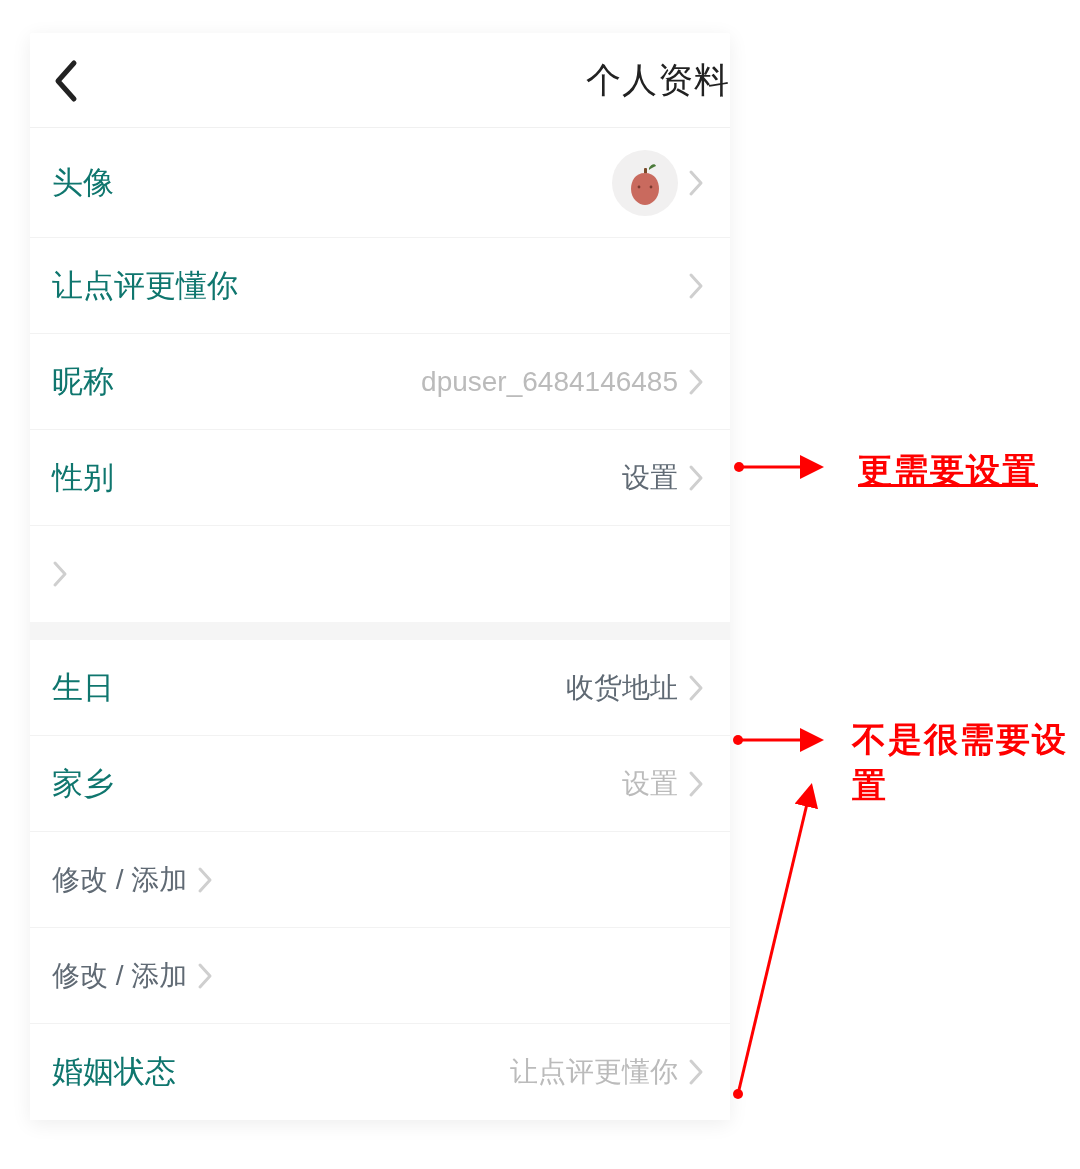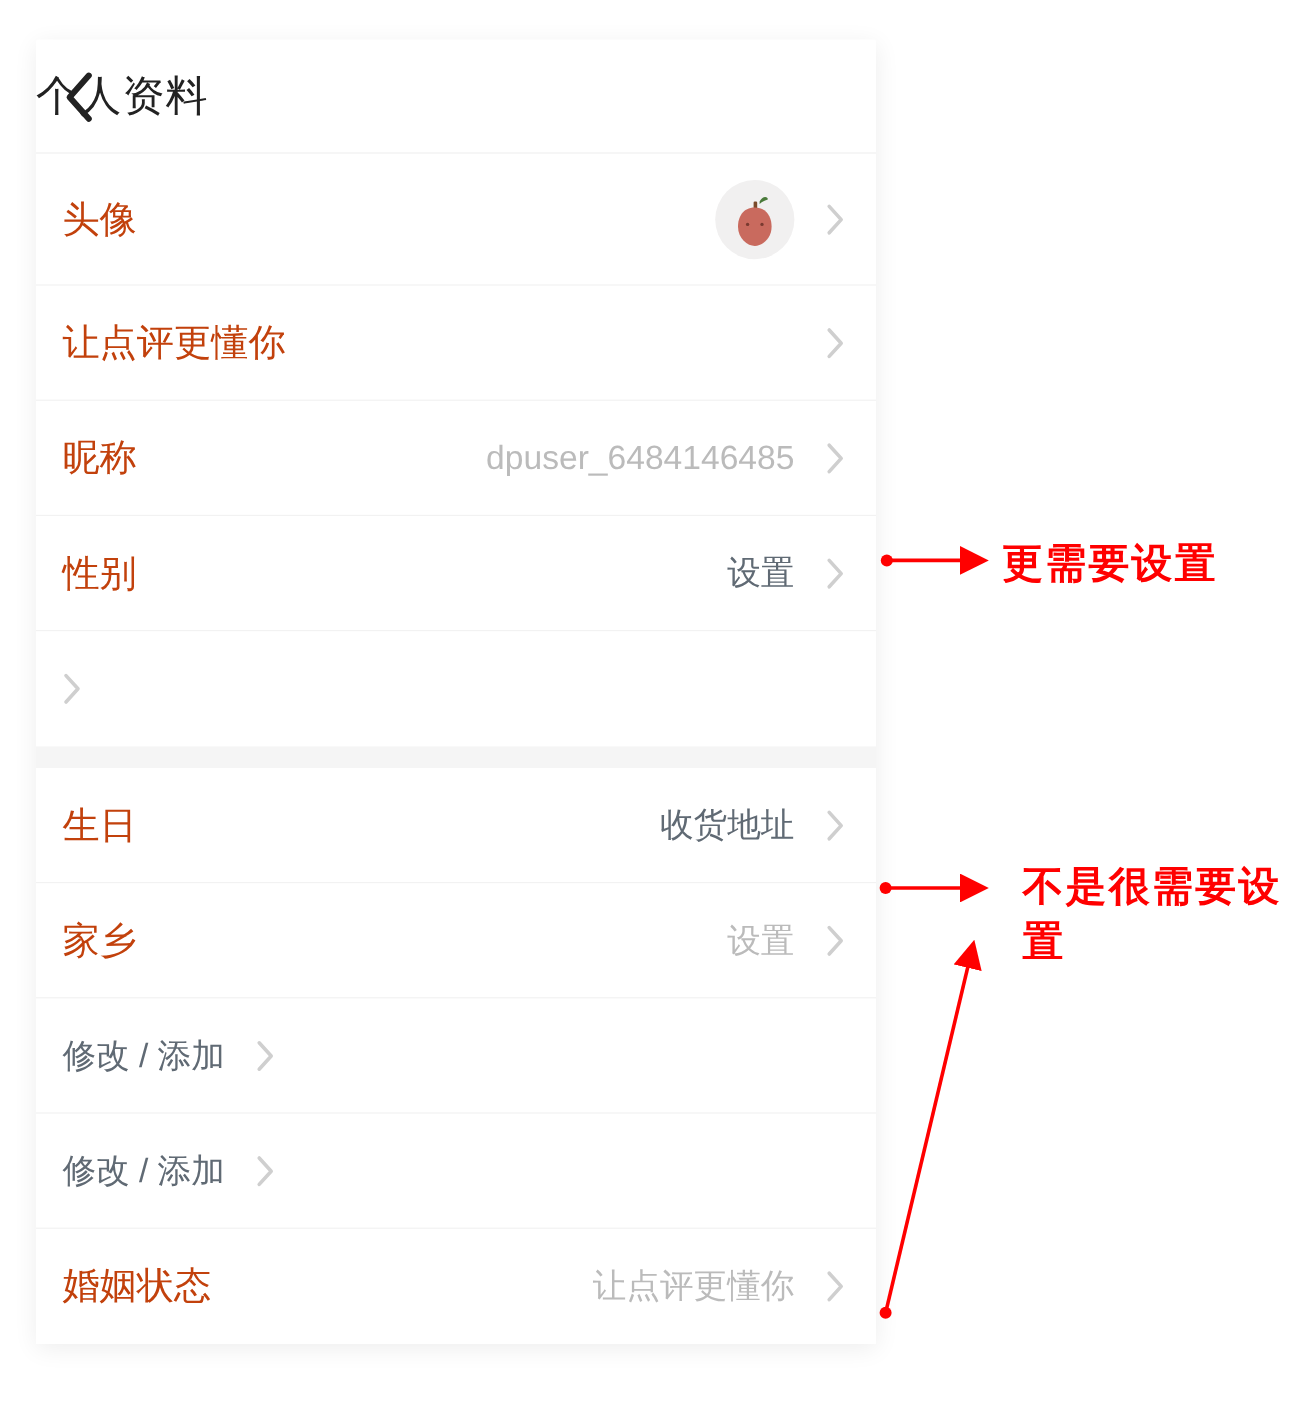--- a/index.html
+++ b/index.html
@@ -1,28 +1,28 @@
 <!DOCTYPE html>
 <html><head>
 <meta charset="utf-8">
 <style>
   * { margin: 0; padding: 0; box-sizing: border-box; }
   html, body { width: 1080px; height: 1169px; background: #ffffff; font-family: "PingFang SC", "Microsoft YaHei", Arial, sans-serif; }
   .stage { position: relative; width: 1080px; height: 1169px; }
   .phone { position: absolute; left: 30px; top: 33px; width: 700px; background: #ffffff; box-shadow: 0 4px 20px rgba(0,0,0,0.07); border-radius: 2px; }
-  .header { position: relative; height: 95px; border-bottom: 1px solid #f0f0f0; display: flex; align-items: center; justify-content: flex-start; }
+  .header { position: relative; height: 95px; border-bottom: 1px solid #f0f0f0; display: flex; align-items: center; justify-content: flex-end; }
   .back-btn { position: absolute; left: 22px; top: 0; height: 95px; display: flex; align-items: center; }
   .page-title { font-size: 35px; color: #222; font-weight: 400; letter-spacing: 1px; }
   .group { background: #fff; }
   .gap { height: 18px; background: #f5f5f5; }
   .row { display: flex; align-items: center; justify-content: space-between; padding: 0 26px 0 22px; border-bottom: 1px solid #f2f2f2; min-height: 96px; }
   .group .row:last-child { border-bottom: none; }
   .row.tall { min-height: 110px; }
-  .label { font-size: 31px; color: #c2410c; }
-  .value-wrap { display: flex; align-items: center; gap: 26px; }
+  .label { font-size: 31px; color: #0f766e; }
+  .value-wrap { display: flex; align-items: center; gap: 10px; }
   .value { font-size: 28px; }
   .value.gray { color: #bbbbbb; }
   .value.dark { color: #606a74; }
   .chev { color: #cfcfcf; }
   .avatar { width: 66px; height: 66px; border-radius: 50%; background: #f1f0f0; margin-left: 6px; display: flex; align-items: center; justify-content: center; overflow: hidden; }
   .annot { position: absolute; font-size: 34px; color: #ff0000; font-weight: 700; letter-spacing: 2px; line-height: 46px; }
   .dot { position: absolute; width: 10px; height: 10px; background: #ff0000; border-radius: 50%; }
   svg.arrow line { stroke: #ff0000; stroke-width: 3; }
 </style>
 </head>
@@ -163,16 +163,16 @@
     <defs>
       <marker id="ah" viewBox="0 0 12 12" refX="10" refY="6" markerWidth="8" markerHeight="8" orient="auto-start-reverse">
         <path d="M0,0 L12,6 L0,12 Z" fill="#ff0000"></path>
       </marker>
     </defs>
     <line x1="739" y1="467" x2="820" y2="467" marker-end="url(#ah)"></line>
     <line x1="738" y1="740" x2="820" y2="740" marker-end="url(#ah)"></line>
     <line x1="738" y1="1094" x2="811" y2="787" marker-end="url(#ah)"></line>
   </svg>
 
-  <div class="annot" style="left:835px; top:447px;">更需要设置</div>
+  <div class="annot" style="left:858px; top:447px;text-decoration:underline;">更需要设置</div>
   <div class="annot" style="left:852px; top:716px; width:230px;">不是很需要设置</div>
 
 </div>
 
 </body></html>

